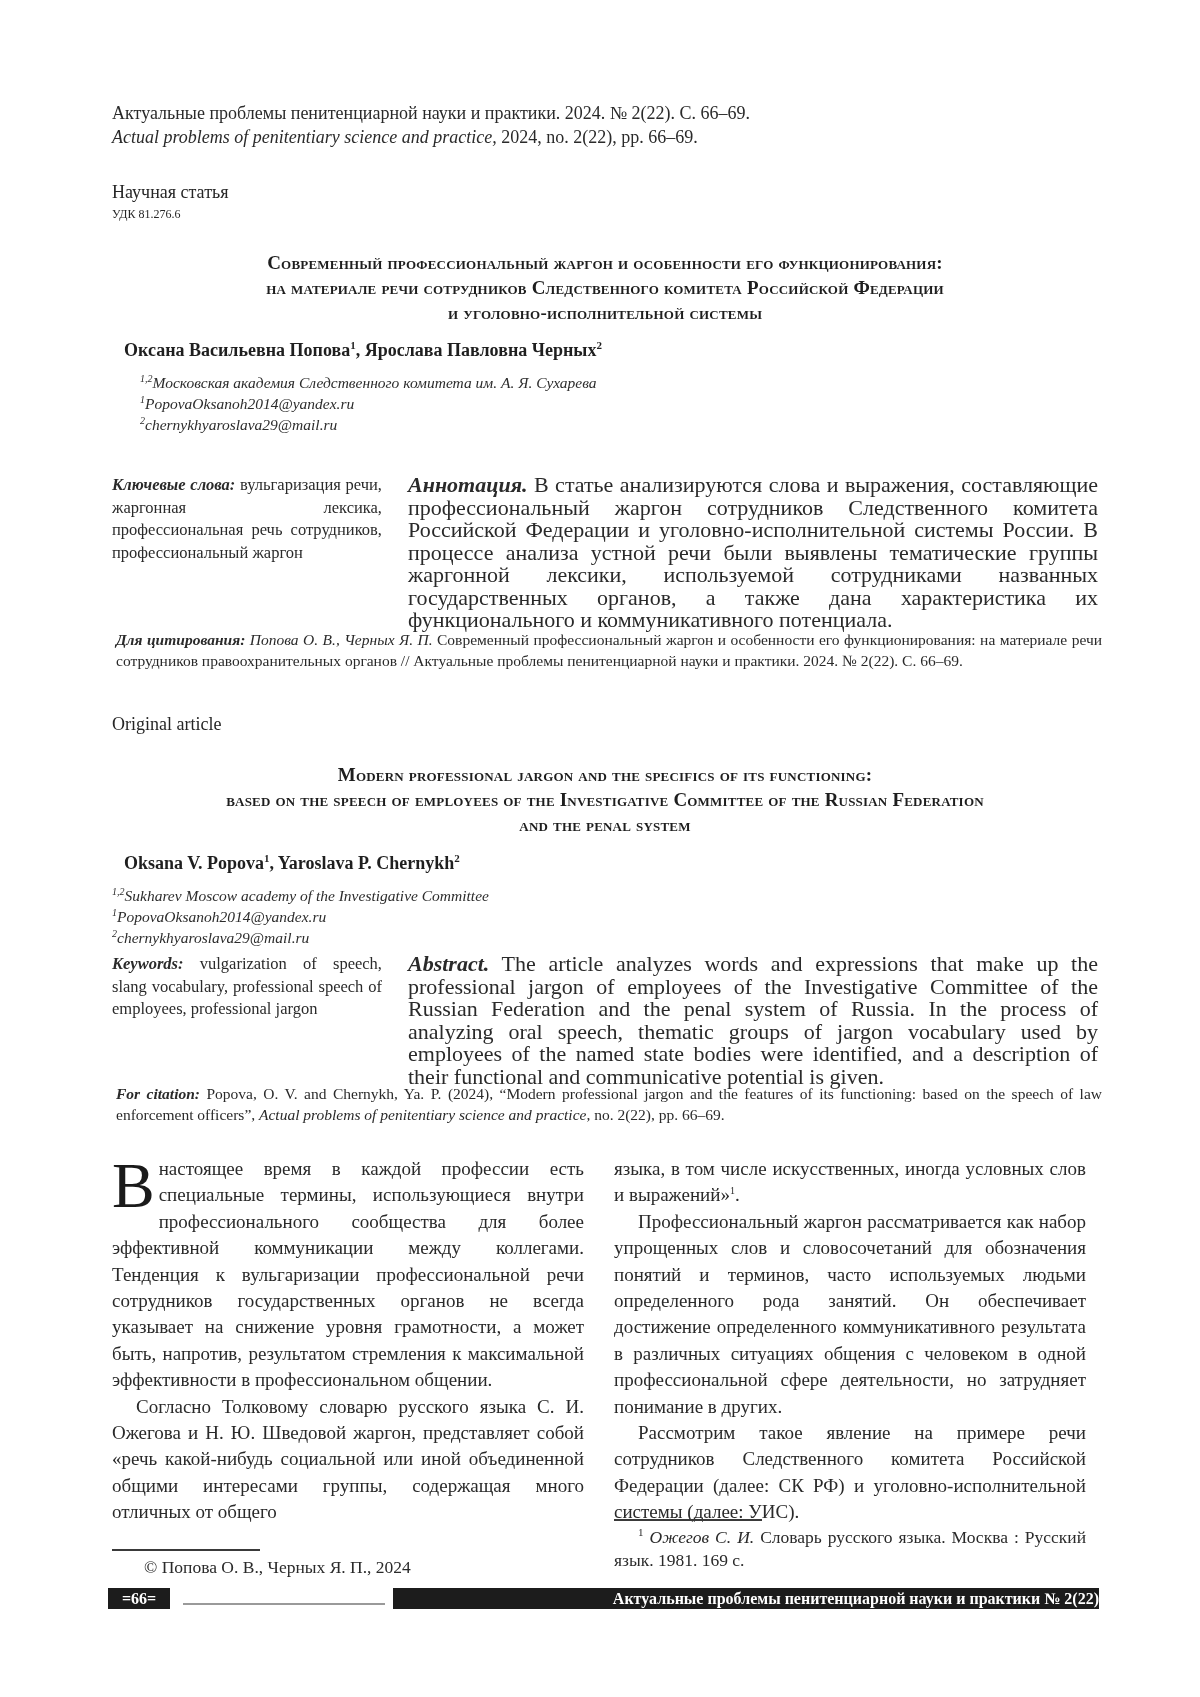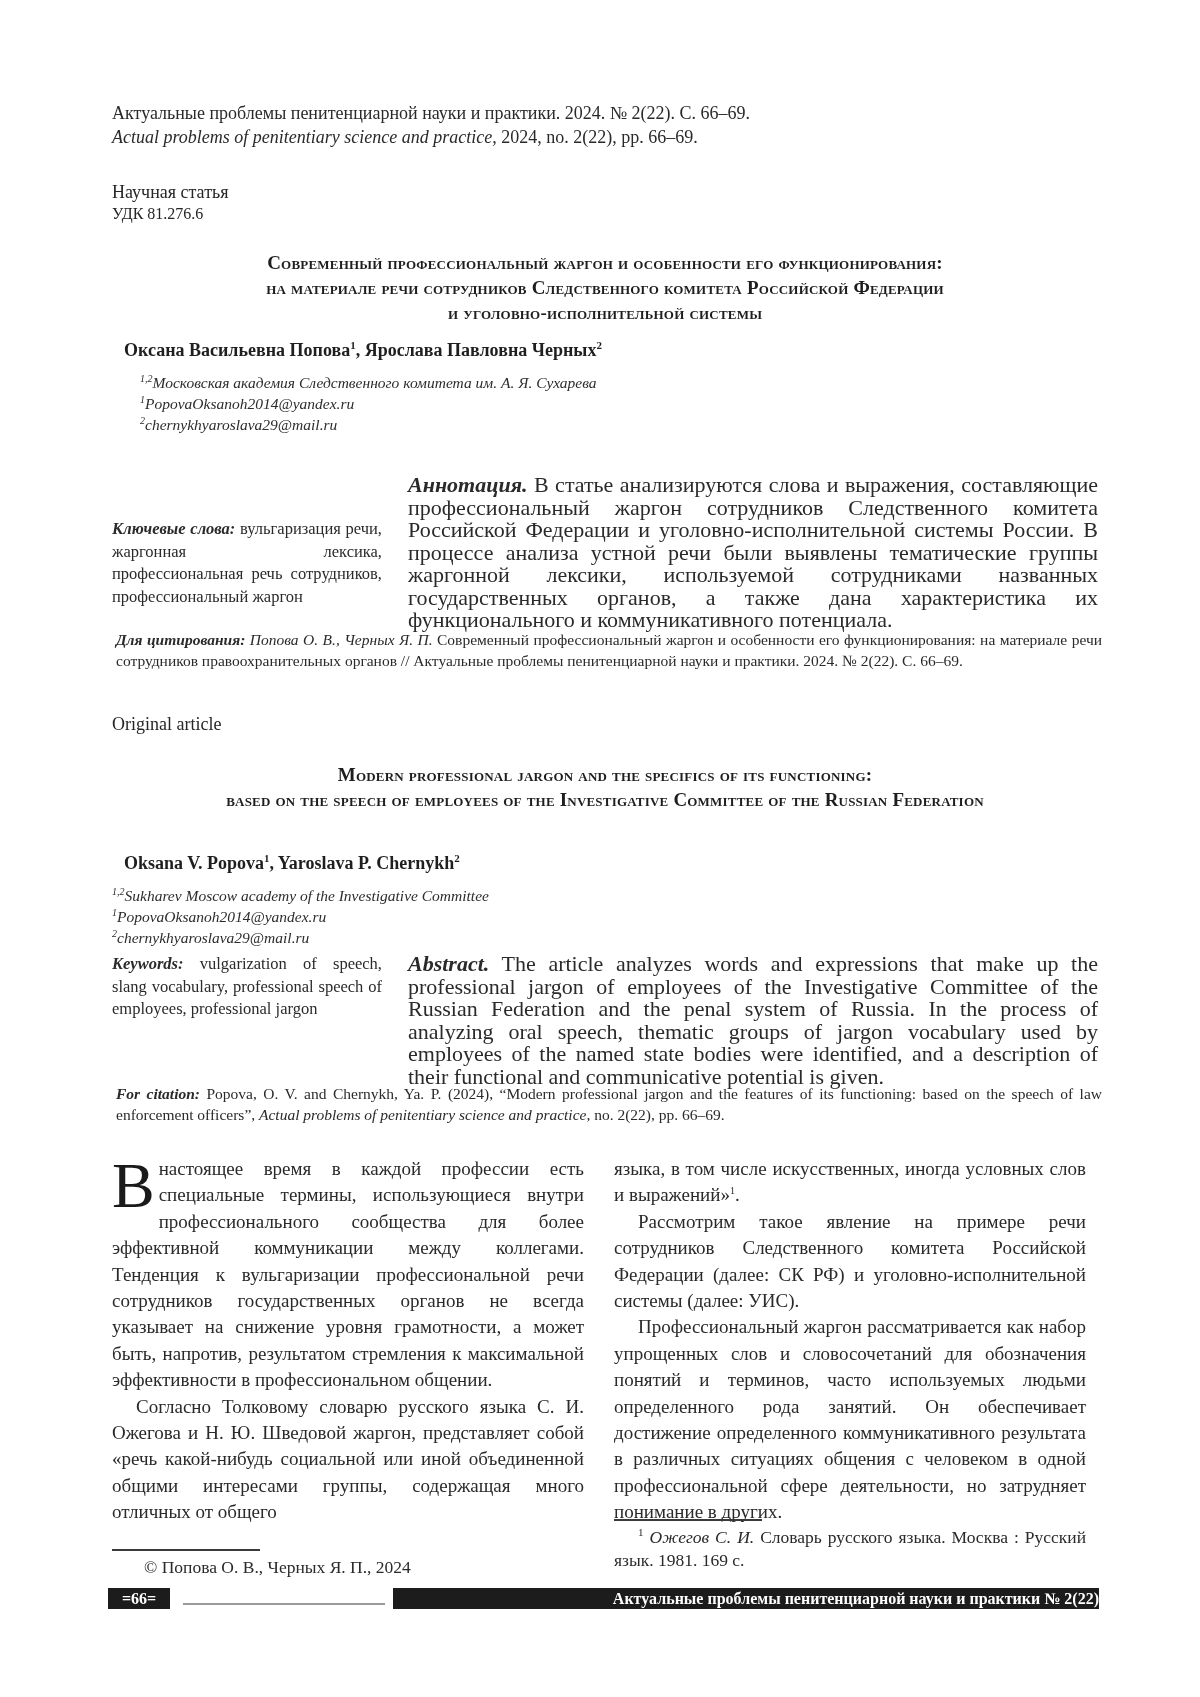--- a/index.html
+++ b/index.html
@@ -23,21 +23,21 @@
     }
     .journal-line {
       font-size: 18px;
       line-height: 24px;
       color: #2a2a2a;
     }
     .journal-line .it { font-style: italic; }
     #jl1 { position: absolute; top: 101px; left: 0; white-space: nowrap; }
     #jl2 { position: absolute; top: 125px; left: 0; white-space: nowrap; }
     #art-type-ru { position: absolute; top: 181px; left: 0; font-size: 18px; line-height: 22px; }
-    #udk { position: absolute; top: 203px; left: 0; font-size: 16px; line-height: 22px; }
+    #udk { position: absolute; top: 203px; left: 0; font-size: 12px; line-height: 22px; }
 
     .title-block {
       position: absolute;
       left: 0;
       width: 986px;
       text-align: center;
       font-weight: bold;
       font-variant: small-caps;
       font-size: 19px;
       line-height: 25px;
@@ -76,21 +76,21 @@
 
     .kw {
       position: absolute;
       left: 0;
       width: 270px;
       font-size: 16.5px;
       line-height: 22.5px;
       text-align: justify;
       color: #2a2a2a;
     }
-    #kw-ru { top: 474px; margin-top: 44px; }
+    #kw-ru { top: 474px; }
     #kw-en { top: 953px; }
     .kw .lab, .abs .lab, .cite .lab { font-weight: bold; font-style: italic; }
 
     .abs {
       position: absolute;
       left: 296px;
       width: 690px;
       font-size: 22px;
       line-height: 22.5px;
       text-align: justify;
@@ -239,20 +239,21 @@
 
   <div id="cite-ru" class="cite">
     <span class="lab">Для цитирования:</span><span class="it"> Попова О. В., Черных Я. П.</span><span> Современный профессиональный жаргон и особенности его функционирования: на материале речи сотрудников правоохранительных органов // Актуальные проблемы пенитенциарной науки и практики. 2024. № 2(22). С. 66–69.</span>
   </div>
 
   <div id="art-type-en">Original article</div>
 
   <div id="title-en" class="title-block">
     <div>Modern professional jargon and the specifics of its functioning:</div>
     <div>based on the speech of employees of the Investigative Committee of the Russian Federation</div>
+    <div>and the penal system</div>
   </div>
 
   <div id="authors-en" class="authors">
     <span>Oksana V. Popova</span><sup>1</sup><span>, </span><span>Yaroslava P. Chernykh</span><sup>2</sup>
   </div>
 
   <div id="affil-en" class="affil">
     <div><sup>1,2</sup><span>Sukharev Moscow academy of the Investigative Committee</span></div>
     <div><sup>1</sup><span>PopovaOksanoh2014@yandex.ru</span></div>
     <div><sup>2</sup><span>chernykhyaroslava29@mail.ru</span></div>
@@ -270,22 +271,22 @@
     <span class="lab">For citation:</span><span> Popova, O. V. and Chernykh, Ya. P. (2024), “Modern professional jargon and the features of its functioning: based on the speech of law enforcement officers”, </span><span class="it">Actual problems of penitentiary science and practice</span><span>, no. 2(22), pp. 66–69.</span>
   </div>
 
   <div id="col-left" class="col">
     <p class="noind"><span class="dropcap">В</span><span>настоящее  время в каждой профессии есть специальные термины, использующиеся внутри профессионального сообщества для более эффективной коммуникации между коллегами. Тенденция к вульгаризации профессиональной речи сотрудников государственных органов не всегда указывает на снижение уровня грамотности, а может быть, напротив, результатом стремления к максимальной эффективности в профессиональном общении.</span></p>
     <p>Согласно Толковому словарю русского языка С. И. Ожегова и Н. Ю. Шведовой жаргон, представляет собой «речь какой-нибудь социальной или иной объединенной общими интересами группы, содержащая много отличных от общего</p>
   </div>
 
   <div id="col-right" class="col">
     <p class="noind"><span>языка, в том числе искусственных, иногда условных слов и выражений»</span><sup>1</sup><span>.</span></p>
+    <p>Профессиональный жаргон рассматривается как набор упрощенных слов и словосочетаний для обозначения понятий и терминов, часто используемых людьми определенного рода занятий. Он обеспечивает достижение определенного коммуникативного результата в различных ситуациях общения с человеком в одной профессиональной сфере деятельности, но затрудняет понимание в других.</p>
     <p>Рассмотрим такое явление на примере речи сотрудников Следственного комитета Российской Федерации (далее: СК РФ) и уголовно-исполнительной системы (далее: УИС).</p>
-    <p>Профессиональный жаргон рассматривается как набор упрощенных слов и словосочетаний для обозначения понятий и терминов, часто используемых людьми определенного рода занятий. Он обеспечивает достижение определенного коммуникативного результата в различных ситуациях общения с человеком в одной профессиональной сфере деятельности, но затрудняет понимание в других.</p>
   </div>
 
   <div id="fn-rule-left" class="footnote-rule"></div>
   <div id="copyright" class="fn">© Попова О. В., Черных Я. П., 2024</div>
 
   <div id="fn-rule-right" class="footnote-rule"></div>
   <div id="footnote1" class="fn">
     <sup>1</sup> <span class="it">Ожегов С. И.</span><span> Словарь русского языка. Москва : Русский язык. 1981. 169 с.</span>
   </div>
 

